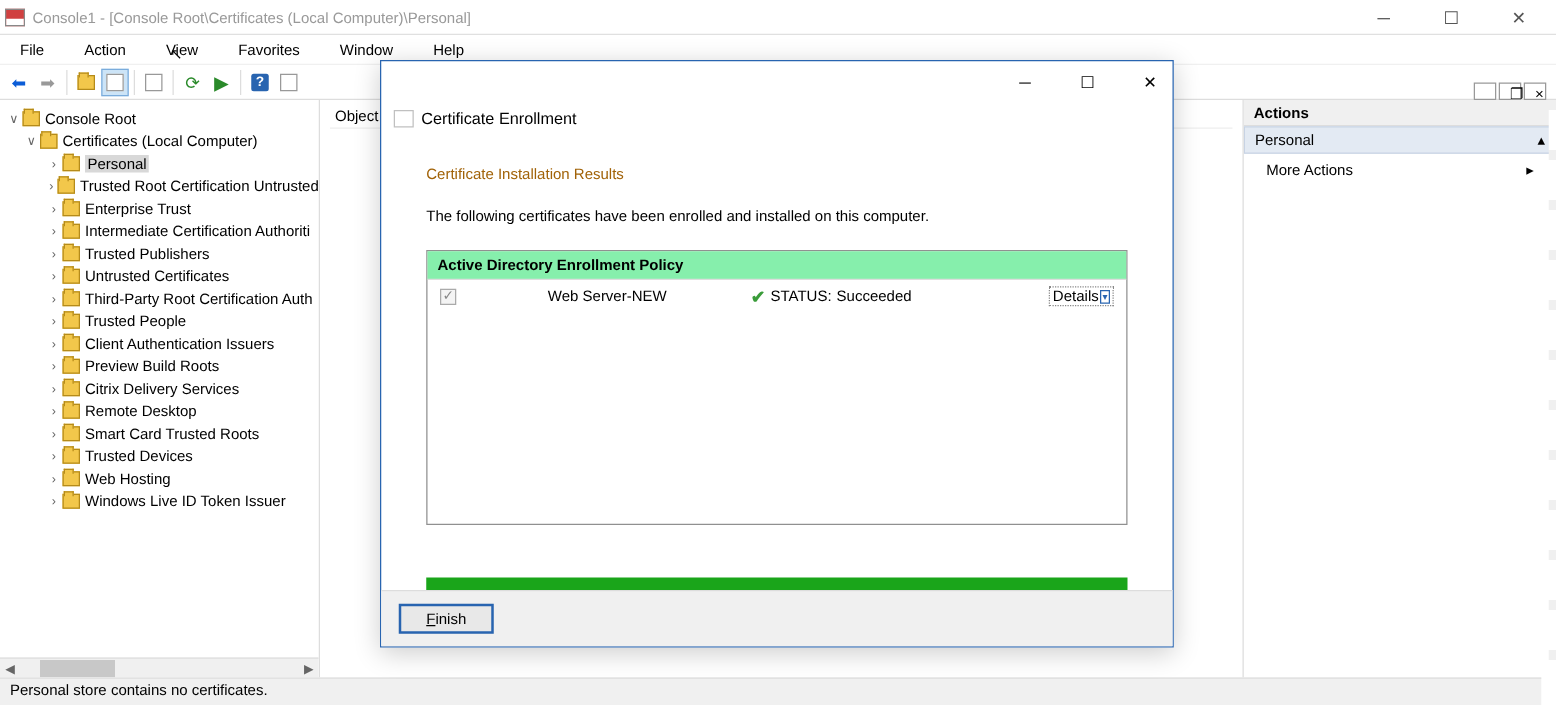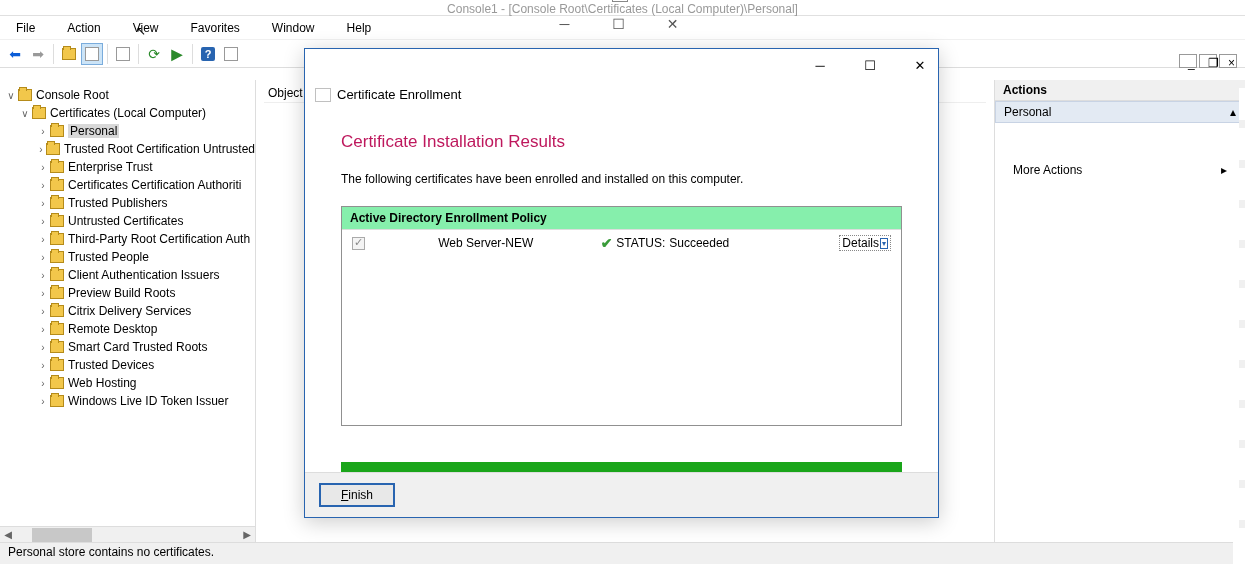--- a/index.html
+++ b/index.html
@@ -1,19 +1,19 @@
 <!DOCTYPE html>
 <html><head>
 <meta charset="utf-8">
 <style>
 * { box-sizing: border-box; font-family: "Segoe UI", Tahoma, sans-serif; }
 body { margin: 0; padding: 0; background: #fff; font-size: 12px; overflow: hidden; width: 1245px; height: 564px; position: relative; }
 
 
-.titlebar { height: 16px; background: #fff; border-bottom: 1px solid #e0e0e0; display: flex; align-items: center; padding: 0 4px; color: #999; flex-direction: column; }
+.titlebar { height: 28px; background: #fff; border-bottom: 1px solid #e0e0e0; display: flex; align-items: center; padding: 0 4px; color: #999; }
 .titlebar-icon { width: 16px; height: 14px; background: #d04040; border: 1px solid #888; margin-right: 6px; position: relative; }
 .titlebar-icon::after { content: ""; position: absolute; bottom: 0; left: 0; right: 0; height: 5px; background: #fff; }
 .titlebar-text { flex: 1; font-size: 12px; }
 .titlebar-controls { display: flex; gap: 18px; margin-right: 8px; color: #555; }
 .titlebar-controls span { width: 36px; text-align: center; font-size: 14px; }
 
 
 .mdi-controls { position: absolute; top: 38px; right: 8px; display: flex; gap: 2px; }
 .mdi-controls span { width: 16px; height: 14px; border: 1px solid #999; font-size: 10px; text-align: center; line-height: 12px; background: #fff; }
 
@@ -37,21 +37,21 @@
 .ico-refresh { color: #2a8a2a; }
 
 
 .main { position: absolute; top: 80px; left: 0; right: 0; bottom: 22px; display: flex; }
 .tree-panel { width: 256px; border-right: 1px solid #ddd; overflow: hidden; background: #fff; position: relative; }
 .content-panel { flex: 1; background: #fff; border-right: 1px solid #ddd; padding: 4px 8px; overflow: hidden; position: relative; }
 .content-header { font-size: 12px; padding: 2px 4px; border-bottom: 1px solid #eee; }
 .actions-panel { width: 250px; background: #fff; }
 .actions-header { background: #f0f0f0; border-bottom: 1px solid #ddd; padding: 3px 8px; font-weight: bold; font-size: 12px; }
 .actions-group { background: #e3eaf3; border: 1px solid #c8d3e4; padding: 3px 8px; font-size: 12px; display: flex; justify-content: space-between; align-items: center; }
-.actions-item { padding: 6px 18px; font-size: 12px; display: flex; justify-content: space-between; align-items: center; margin-top: 34px; }
+.actions-item { padding: 6px 18px; font-size: 12px; display: flex; justify-content: space-between; align-items: center; }
 
 
 .tree { padding: 6px 0; font-size: 12px; }
 .tree-row { display: flex; align-items: center; height: 18px; padding-left: 4px; white-space: nowrap; }
 .tree-row.selected .tree-label-wrap { background: #d8d8d8; padding: 0 2px; }
 .expander { width: 14px; text-align: center; color: #666; font-size: 10px; }
 .tree-folder { width: 14px; height: 12px; background: #f2c74b; border: 1px solid #b58b1a; margin-right: 4px; position: relative; flex-shrink: 0; }
 .tree-folder::before { content: ""; position: absolute; top: -3px; left: 0; width: 6px; height: 3px; background: #f2c74b; border: 1px solid #b58b1a; border-bottom: none; }
 
 
@@ -62,21 +62,21 @@
 
 
 .statusbar { position: absolute; bottom: 0; left: 0; right: 12px; height: 22px; background: #f0f0f0; border-top: 1px solid #ddd; padding: 2px 8px; font-size: 12px; }
 
 
 .dialog { position: absolute; top: 48px; left: 304px; width: 635px; height: 470px; background: #fff; border: 1px solid #2864b0; box-shadow: 0 4px 20px rgba(0,0,0,0.2); z-index: 100; display: flex; flex-direction: column; }
 .dialog-title-area { height: 32px; display: flex; align-items: center; justify-content: flex-end; padding: 0 8px; gap: 30px; }
 .dialog-title-area span { font-size: 13px; width: 20px; text-align: center; }
 .dialog-header { display: flex; align-items: center; padding: 6px 10px; gap: 6px; font-size: 13px; }
 .dialog-body { flex: 1; padding: 12px 36px; }
-.dialog-h1 { color: #be185d; font-size: 17px; font-weight: normal; margin: 12px 0 20px; }
+.dialog-h1 { color: #a16207; font-size: 12px; font-weight: normal; margin: 12px 0 20px; }
 .dialog-text { font-size: 12px; margin-bottom: 20px; }
 .policy-box { border: 1px solid #909090; height: 220px; }
 .policy-header { background: #86efac; border-bottom: 1px solid #ddd; padding: 4px 8px; font-weight: bold; font-size: 12px; }
 .policy-row { display: flex; align-items: center; padding: 5px 10px; font-size: 12px; }
 .policy-check { width: 13px; height: 13px; border: 1px solid #aaa; background: #f4f4f4; margin-right: 6px; position: relative; }
 .policy-check::after { content: "✓"; position: absolute; top: -2px; left: 1px; font-size: 11px; color: #888; }
 .policy-name { flex: 1; text-align: center; }
 .status-check { color: #3a9c3a; font-weight: bold; margin-right: 4px; font-size: 14px; }
 .status-label { font-weight: normal; }
 .status-value { margin-left: 4px; margin-right: 110px; }
@@ -169,21 +169,21 @@
           <span>Trusted Root Certification Untrusted</span>
         </div>
       <div class="tree-row" style="padding-left:36px">
           <span class="expander">›</span>
           <div class="tree-folder"></div>
           <span>Enterprise Trust</span>
         </div>
       <div class="tree-row" style="padding-left:36px">
           <span class="expander">›</span>
           <div class="tree-folder"></div>
-          <span>Certificates Certification Authoriti</span>
+          <span>Intermediate Certification Authoriti</span>
         </div>
       <div class="tree-row" style="padding-left:36px">
           <span class="expander">›</span>
           <div class="tree-folder"></div>
           <span>Trusted Publishers</span>
         </div>
       <div class="tree-row" style="padding-left:36px">
           <span class="expander">›</span>
           <div class="tree-folder"></div>
           <span>Untrusted Certificates</span>

